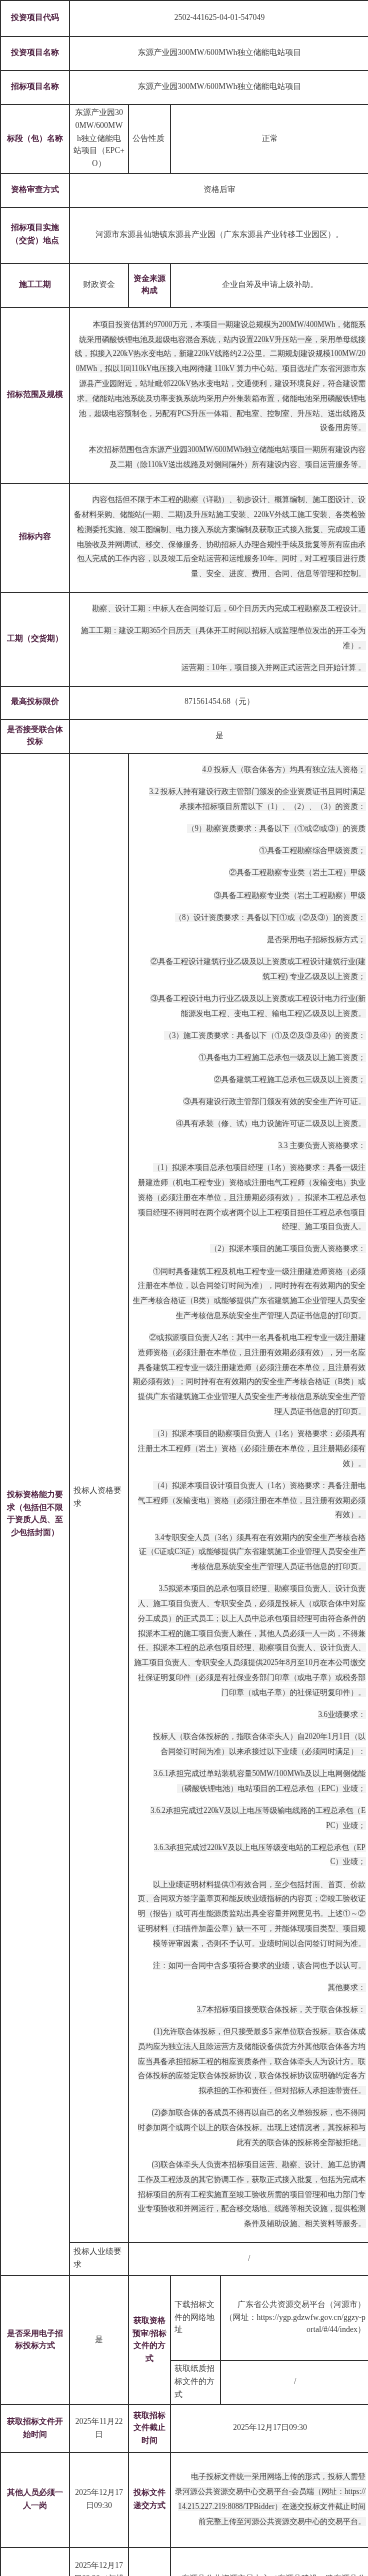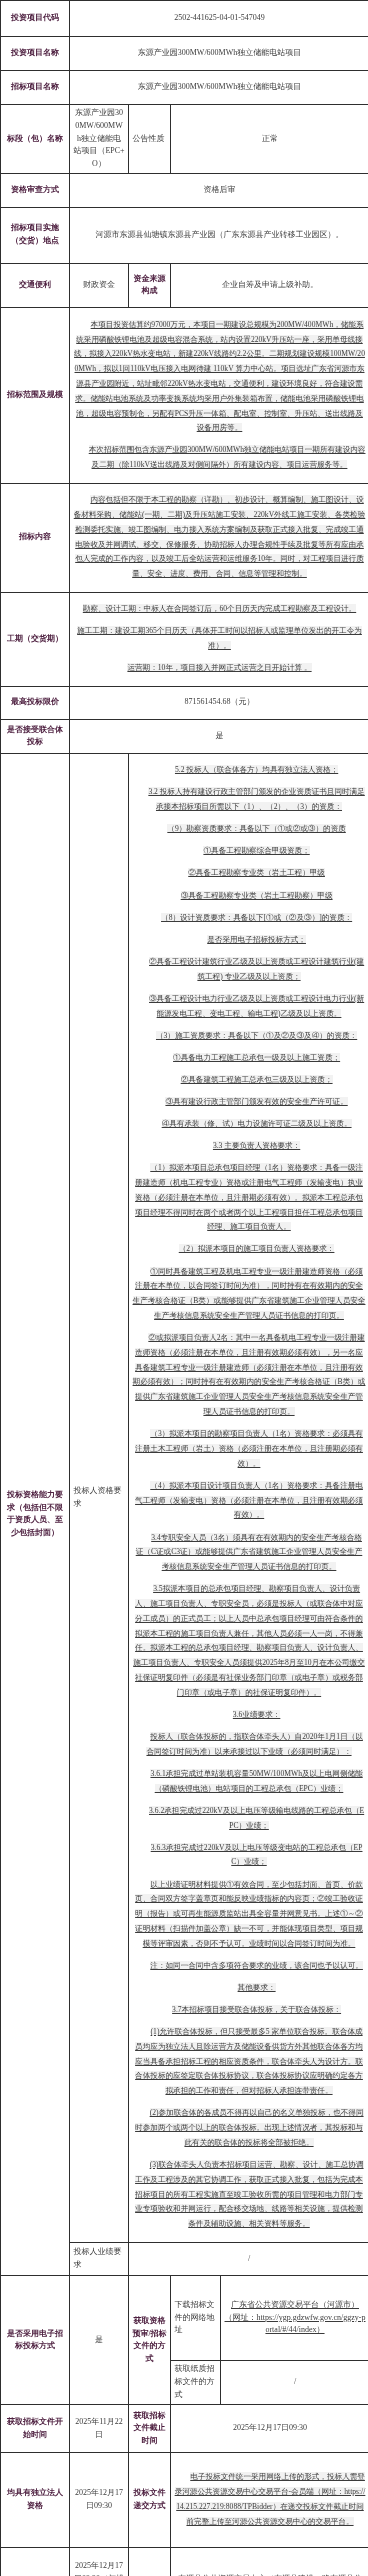--- a/index.html
+++ b/index.html
@@ -32,24 +32,23 @@
   td.sublbl{
     color:#3b3b3b;
     font-weight:normal;
     text-align:left;
   }
   td.val{
     text-align:center;
     color:#3b3b3b;
   }
   td.paras{
-    text-align:center;
+    text-align:right;
     vertical-align:middle;
     padding:3.4px 6.8px;
-    text-decoration:underline;
   }
   td.paras p{
     margin:7.3px 0;
     text-indent:2em;
     font-size:7.6px;
     line-height:1.95;
   }
   td.paras.noindent p{text-indent:0;}
   .hl{background:#f2f2f2;}
   
@@ -99,21 +98,21 @@
     <td class="lbl">资格审查方式</td>
     <td class="val" colspan="4">资格后审</td>
   </tr>
 
   <tr class="h88">
     <td class="lbl">招标项目实施（交货）地点</td>
     <td class="val" colspan="4">河源市东源县仙塘镇东源县产业园（广东东源县产业转移工业园区）。</td>
   </tr>
 
   <tr class="h69">
-    <td class="lbl">交通便利</td>
+    <td class="lbl">施工工期</td>
     <td class="val">财政资金</td>
     <td class="lbl">资金来源构成</td>
     <td class="val" colspan="2">企业自筹及申请上级补助。</td>
   </tr>
 
   <tr class="h238">
     <td class="lbl">招标范围及规模</td>
     <td class="paras" colspan="4">
             <p><span class="hl">本项目投资估算约97000万元，本项目一期建设总规模为200MW/400MWh，储能系统采用磷酸铁锂电池及超级电容混合系统，站内设置220kV升压站一座，采用单母线接线，拟接入220kV热水变电站，新建220kV线路约2.2公里。二期规划建设规模100MW/200MWh，拟以1回110kV电压接入电网待建 110kV 算力中心站。项目选址广东省河源市东源县产业园附近，站址毗邻220kV热水变电站，交通便利，建设环境良好，符合建设需求。储能站电池系统及功率变换系统均采用户外集装箱布置，储能电池采用磷酸铁锂电池，超级电容预制仓，另配有PCS升压一体箱、配电室、控制室、升压站、送出线路及设备用房等。</span></p>
             <p><span class="hl">本次招标范围包含东源产业园300MW/600MWh独立储能电站项目一期所有建设内容及二期（除110kV送出线路及对侧间隔外）所有建设内容、项目运营服务等。</span></p>
@@ -143,21 +142,21 @@
 
   <tr class="h50">
     <td class="lbl">是否接受联合体投标</td>
     <td class="val" colspan="4">是</td>
   </tr>
 
   <tr>
     <td class="lbl" rowspan="2">投标资格能力要求（包括但不限于资质人员、至少包括封面）</td>
     <td class="sublbl">投标人资格要求</td>
     <td class="paras" colspan="3">
-            <p><span class="hl">5.2 投标人（联合体各方）均具有独立法人资格；</span></p>
+            <p><span class="hl">4.0 投标人（联合体各方）均具有独立法人资格；</span></p>
             <p><span class="hl">3.2 投标人持有建设行政主管部门颁发的企业资质证书且同时满足承接本招标项目所需以下（1）、（2）、（3）的资质：</span></p>
             <p><span class="hl">（9）勘察资质要求：具备以下（①或②或③）的资质</span></p>
             <p><span class="hl">①具备工程勘察综合甲级资质；</span></p>
             <p><span class="hl">②具备工程勘察专业类（岩土工程）甲级</span></p>
             <p><span class="hl">③具备工程勘察专业类（岩土工程勘察）甲级</span></p>
             <p><span class="hl">（8）设计资质要求：具备以下[①或（②及③）]的资质：</span></p>
             <p><span class="hl">是否采用电子招标投标方式；</span></p>
             <p><span class="hl">②具备工程设计建筑行业乙级及以上资质或工程设计建筑行业(建筑工程) 专业乙级及以上资质；</span></p>
             <p><span class="hl">③具备工程设计电力行业乙级及以上资质或工程设计电力行业(新能源发电工程、变电工程、输电工程)乙级及以上资质。</span></p>
             <p><span class="hl">（3）施工资质要求：具备以下（①及②及③及④）的资质：</span></p>
@@ -206,21 +205,21 @@
   </tr>
 
   <tr class="h75">
     <td class="lbl">获取招标文件开始时间</td>
     <td class="val">2025年11月22日</td>
     <td class="lbl">获取招标文件截止时间</td>
     <td class="val" colspan="2">2025年12月17日09:30</td>
   </tr>
 
   <tr class="h158">
-    <td class="lbl">均具有独立法人资格</td>
+    <td class="lbl">其他人员必须一人一岗</td>
     <td class="val">2025年12月17日09:30</td>
     <td class="lbl">投标文件递交方式</td>
     <td class="paras" colspan="2">
             <p><span class="hl">电子投标文件统一采用网络上传的形式，投标人需登录河源公共资源交易中心交易平台-会员端（网址：https://14.215.227.219:8088/TPBidder）在递交投标文件截止时间前完整上传至河源公共资源交易中心的交易平台。</span></p>
           </td>
   </tr>
 
   <tr class="h127">
     <td class="lbl">开标时间</td>
     <td class="val">2025年12月17日09:30（与投标截止时间为同一时间）</td>

